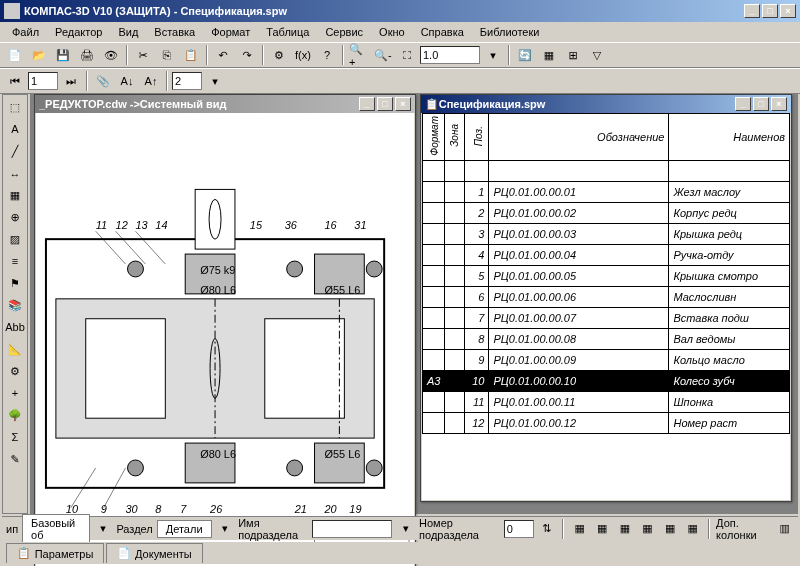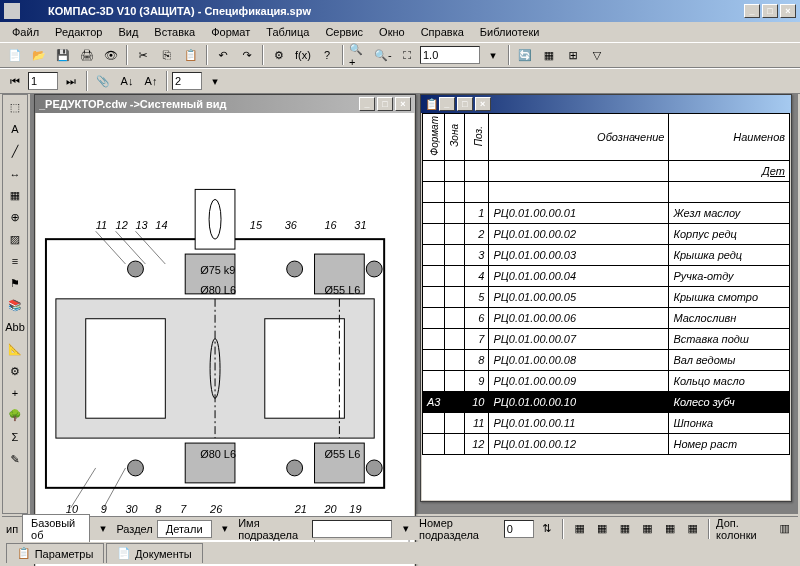--- a/index.html
+++ b/index.html
@@ -1,18 +1,18 @@
 <!DOCTYPE html>
 <html><head>
 <meta charset="utf-8">
 <style>
 * { box-sizing: border-box; margin: 0; padding: 0; font-family: Tahoma, Arial, sans-serif; font-size: 11px; }
 body { background: #d4d0c8; width: 800px; height: 566px; overflow: hidden; position: relative; }
 
-.titlebar { background: linear-gradient(to right, #0a246a, #a6caf0); color: #fff; height: 22px; display: flex; align-items: center; padding: 0 4px; gap: 24px; }
+.titlebar { background: linear-gradient(to right, #0a246a, #a6caf0); color: #fff; height: 22px; display: flex; align-items: center; padding: 0 4px; }
 .titlebar .icon { width: 16px; height: 16px; background: #ccc; margin-right: 4px; }
 .titlebar .title { flex: 1; font-weight: bold; }
 .win-buttons { display: flex; gap: 2px; }
 .win-btn { width: 16px; height: 14px; background: #d4d0c8; border: 1px solid #fff; border-right-color: #404040; border-bottom-color: #404040; display: flex; align-items: center; justify-content: center; font-size: 9px; font-weight: bold; cursor: pointer; }
 
 .menubar { background: #d4d0c8; height: 20px; display: flex; align-items: center; padding: 0 4px; }
 .menubar span { padding: 2px 8px; cursor: pointer; }
 
 .toolbar { background: #d4d0c8; height: 26px; display: flex; align-items: center; padding: 0 4px; border-top: 1px solid #fff; border-bottom: 1px solid #808080; gap: 2px; }
 .tb-btn { width: 22px; height: 22px; display: flex; align-items: center; justify-content: center; cursor: pointer; border: 1px solid transparent; }
@@ -198,20 +198,21 @@
         <text x="165" y="290" font-size="8">Ø80 L6</text>
         <text x="290" y="290" font-size="8">Ø55 L6</text>
         <rect x="280" y="360" width="95" height="25" fill="#fff" stroke="#000" stroke-width="0.5"></rect>
       </svg>
     </div>
   </div>
 
   <div class="child-window" style="left:390px; top:0px; width:372px; height:408px;">
     <div class="child-titlebar active">
       <span>📋</span>
+      <span class="title">Спецификация.spw</span>
       <div class="win-buttons">
         <div class="win-btn">_</div>
         <div class="win-btn">□</div>
         <div class="win-btn">×</div>
       </div>
     </div>
     <div class="child-content">
       <table class="spec-table">
         <thead>
           <tr>
@@ -221,27 +222,20 @@
             <th class="col-des">Обозначение</th>
             <th>Наименов</th>
           </tr>
         </thead>
         <tbody id="spec-tbody">
           <tr>
               <td></td>
               <td></td>
               <td></td>
               <td></td>
-              <td style="text-align:right;text-decoration:underline">Дет</td>
-            </tr>
-          <tr>
-              <td></td>
-              <td></td>
-              <td></td>
-              <td></td>
               <td></td>
             </tr>
         <tr>
               <td class="col-fmt"></td>
               <td class="col-zone"></td>
               <td class="col-pos">1</td>
               <td class="col-des">РЦ0.01.00.00.01</td>
               <td>Жезл маслоу</td>
             </tr>
             <tr>

